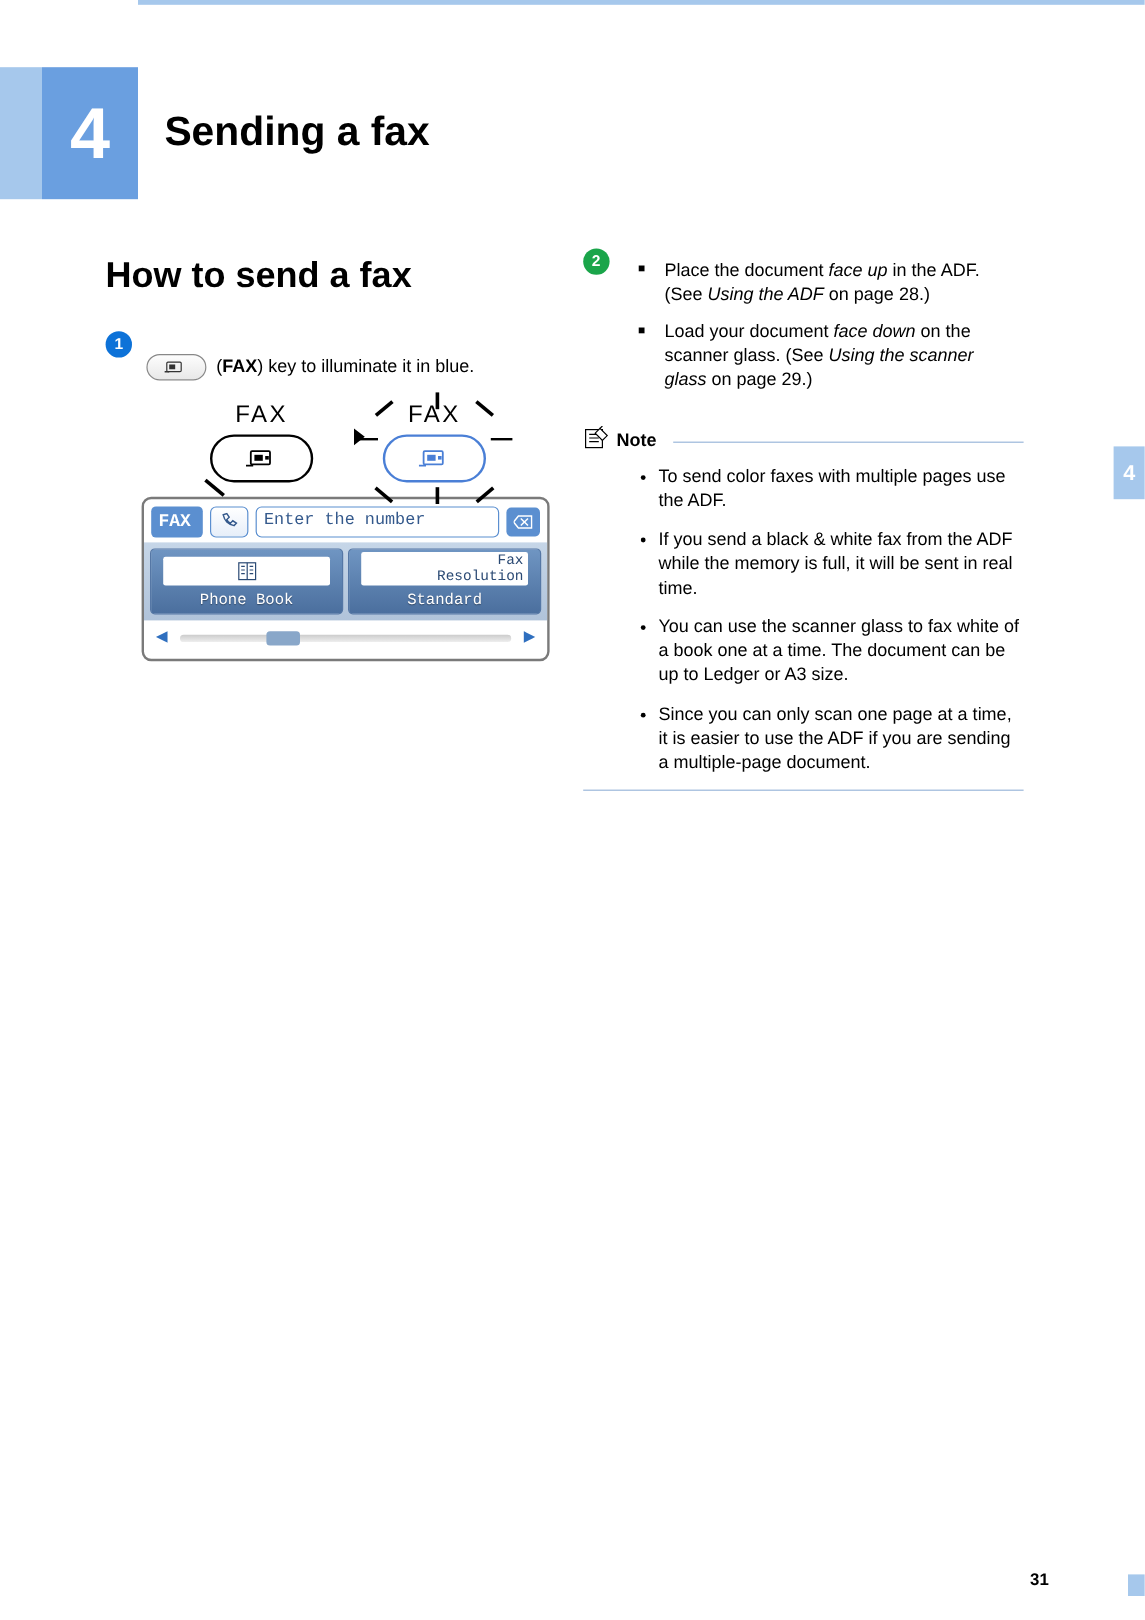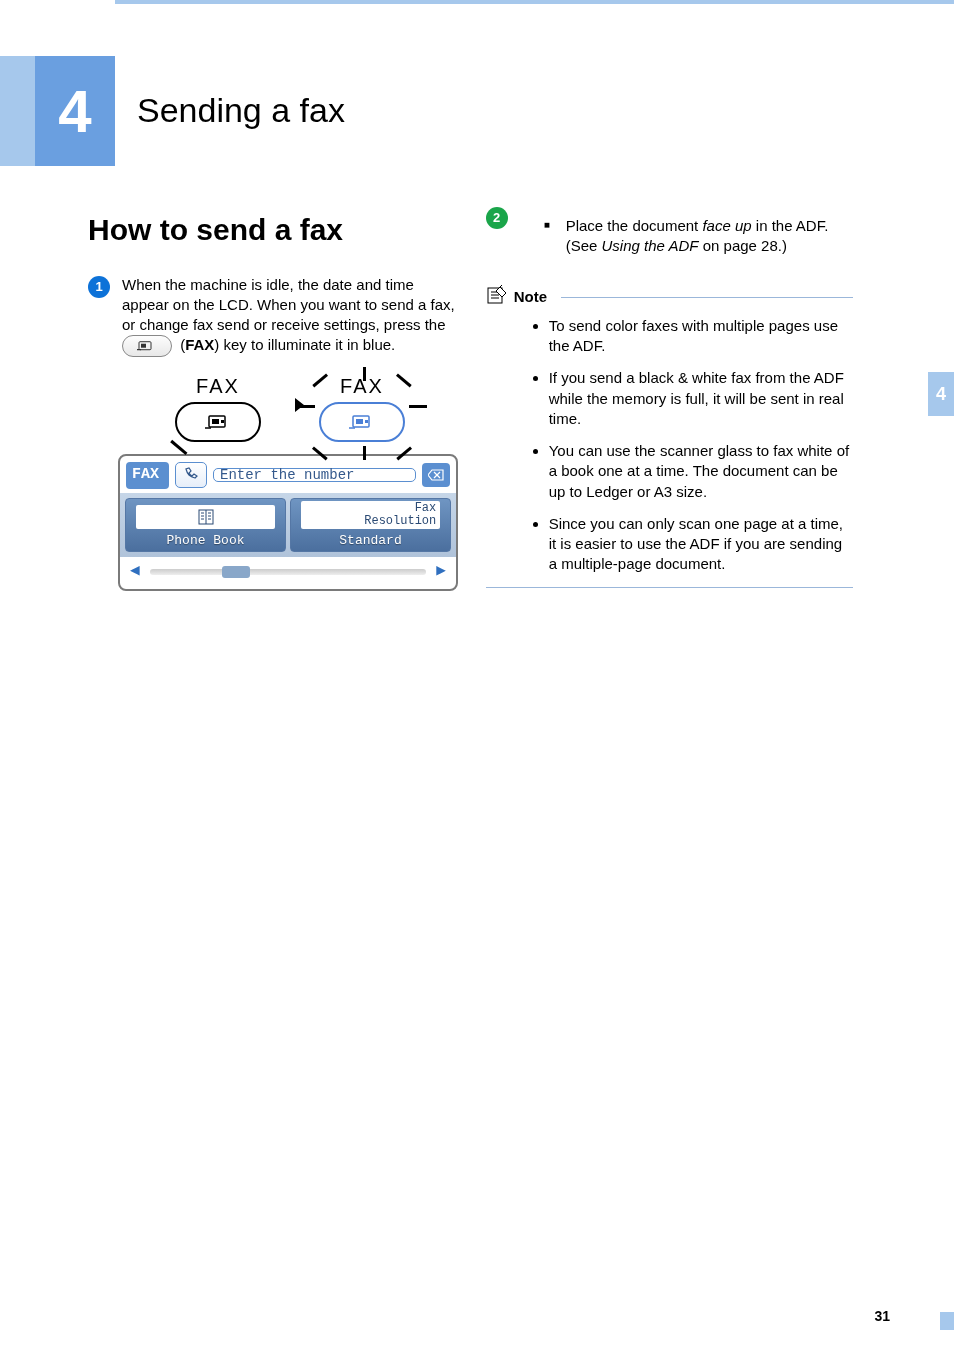--- a/index.html
+++ b/index.html
@@ -30,21 +30,21 @@
   .chapter-num {
     width: 80px; height: 110px;
     background: #6a9fe0;
     color: #fff;
     font-size: 60px;
     font-weight: bold;
     display: flex; align-items: center; justify-content: center;
   }
   .chapter-title {
     font-size: 34px;
-    font-weight: normal;
+    font-weight: bold;
     margin-left: 22px;
     font-family: Arial, sans-serif;
   }
 
   
   .side-tab {
     position: absolute;
     right: 0; top: 372px;
     width: 26px; height: 44px;
     background: #a6c8ec;
@@ -116,21 +116,21 @@
   .fax-btn.blue { border-color: #4a7fd6; }
   .fax-btn svg { display:block; }
   .arrow-between { font-size: 28px; font-weight: bold; }
   .ray {
     position: absolute;
     background: #000;
     width: 18px; height: 2.5px;
     transform-origin: center;
   }
 
-  ul.sq { list-style: none; padding-left: 30px; margin: 10px 16px; }
+  ul.sq { list-style: none; padding-left: 30px; margin: 10px 4px; }
   ul.sq li { position: relative; margin-bottom: 10px; }
   ul.sq li::before {
     content: "■";
     position: absolute; left: -22px; top: 2px;
     font-size: 10px;
   }
 
   
   .lcd {
     width: 340px;
@@ -155,21 +155,21 @@
   }
   .lcd-small-btn {
     width: 32px; height: 26px;
     border: 1.5px solid #5b8fd0;
     border-radius: 5px;
     display: flex; align-items: center; justify-content: center;
     background: linear-gradient(#fff,#e6eef9);
   }
   .lcd-entry {
     flex: 1;
-    height: 14px;
+    height: 26px;
     border: 1.5px solid #5b8fd0;
     border-radius: 5px;
     background: #fff;
     font-size: 14px;
     padding: 3px 6px;
     color: #34598c;
     display:flex; align-items:center;
   }
   .lcd-back {
     width: 28px; height: 24px;
@@ -235,21 +235,21 @@
     margin: 18px 0 0 0;
   }
   .note-head .line { flex:1; height:1px; background:#9bb7da; margin-left:8px; }
   .note-list { margin: 6px 0 0 0; padding-left: 18px; }
   .note-list li { margin-bottom: 12px; margin-left: 45px; }
   .note-end-line { height:1px; background:#9bb7da; margin-top: 4px; }
 
   
   .page-num {
     position: absolute;
-    bottom: 24px; right: 64px;
+    bottom: 24px; right: 80px;
     font-weight: bold;
     font-size: 14px;
   }
   .bottom-accent {
     position:absolute;
     right:0; bottom:20px;
     width: 14px; height: 18px;
     background:#a6c8ec;
   }
 
@@ -274,21 +274,21 @@
 </div>
 
 <div class="content">
 
   <div class="col">
     <h1 class="section">How to send a fax</h1>
 
     <div class="step">
       <div class="step-circle">1</div>
       <div class="step-body">
-        <span>When the machine is idle, the date and time appear on the LCD. When you want to send a fax, or change fax send or receive settings, press the</span><br>
+        <br>
         <span class="fax-pill">
           <svg width="20" height="14" viewBox="0 0 20 14">
             <rect x="2" y="3" width="12" height="8" rx="1" fill="none" stroke="#333" stroke-width="1"></rect>
             <rect x="4" y="5" width="5" height="4" fill="#333"></rect>
             <line x1="0" y1="11" x2="4" y2="11" stroke="#333" stroke-width="1.2"></line>
           </svg>
         </span><span> (</span><b>FAX</b><span>) key to illuminate it in blue.</span>
 
         
         <div class="fax-illustration">
@@ -384,20 +384,23 @@
     </div>
   </div>
 
   <div class="col">
     <div class="step">
       <div class="step-circle green">2</div>
       <div class="step-body">
         <ul class="sq">
           <li>
             <span>Place the document </span><em>face up</em><span> in the ADF. (See </span><span class="page-ref">Using the ADF</span><span> on page 28.)</span>
+          </li>
+          <li>
+            <span>Load your document </span><em>face down</em><span> on the scanner glass. (See </span><span class="page-ref">Using the scanner glass</span><span> on page 29.)</span>
           </li>
         </ul>
       </div>
     </div>
 
     <div class="note-head">
       <span>
         <svg width="22" height="20" viewBox="0 0 22 20">
             <rect x="2" y="3" width="14" height="15" fill="none" stroke="#000" stroke-width="1"></rect>
             <line x1="5" y1="7" x2="13" y2="7" stroke="#000"></line>

